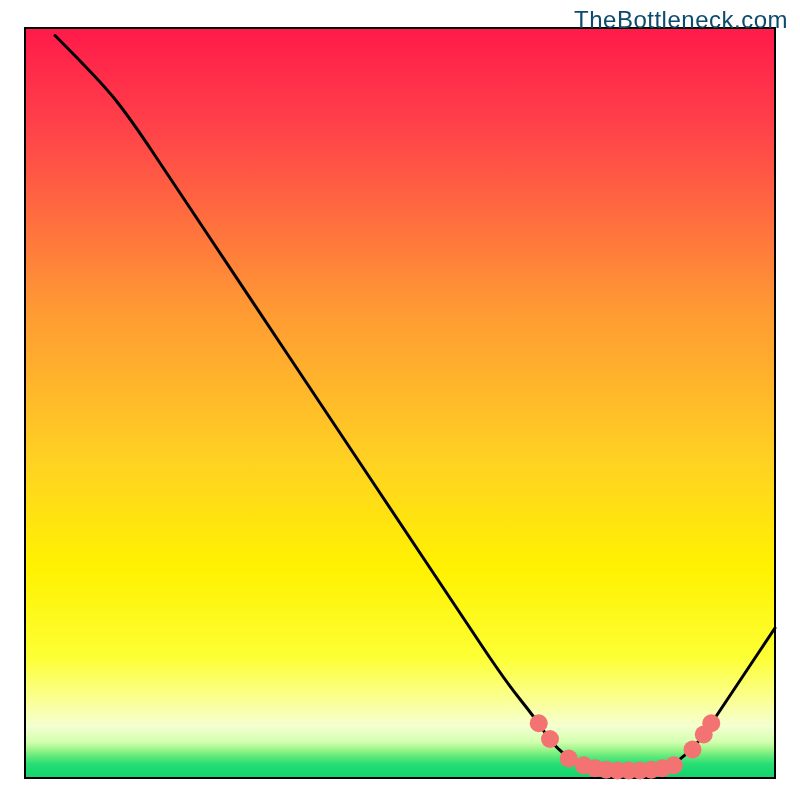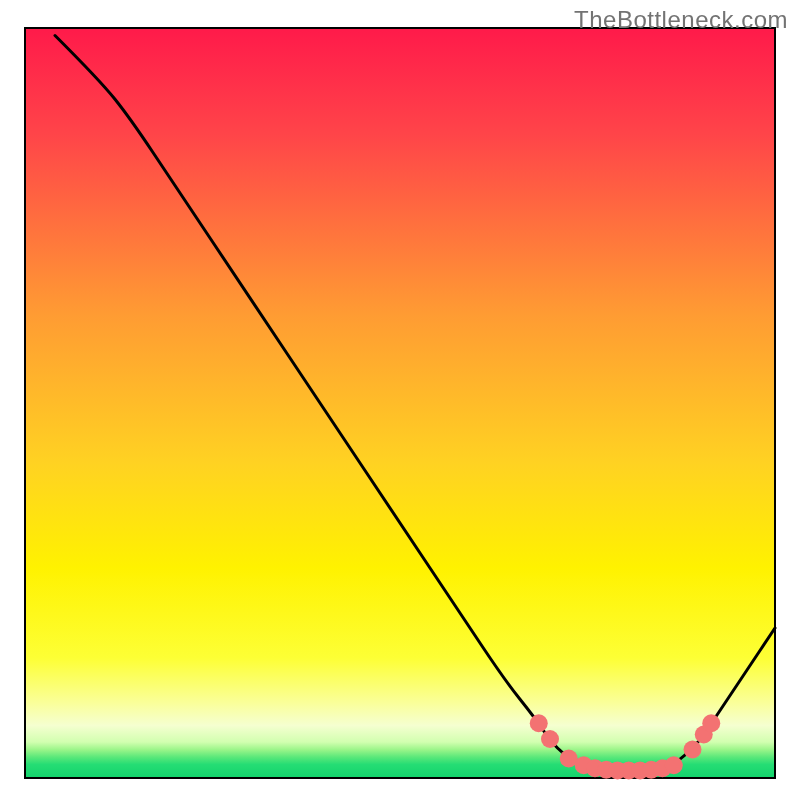--- a/index.html
+++ b/index.html
@@ -13,21 +13,21 @@
   .container {
     position: relative;
     width: 800px;
     height: 800px;
   }
   .watermark {
     position: absolute;
     top: 6px;
     right: 12px;
     font-size: 24px;
-    color: #737373;
+    color: #0c4a6e;
     letter-spacing: 0.5px;
     z-index: 10;
   }
   svg {
     position: absolute;
     left: 0;
     top: 0;
   }
 </style>
 </head>

